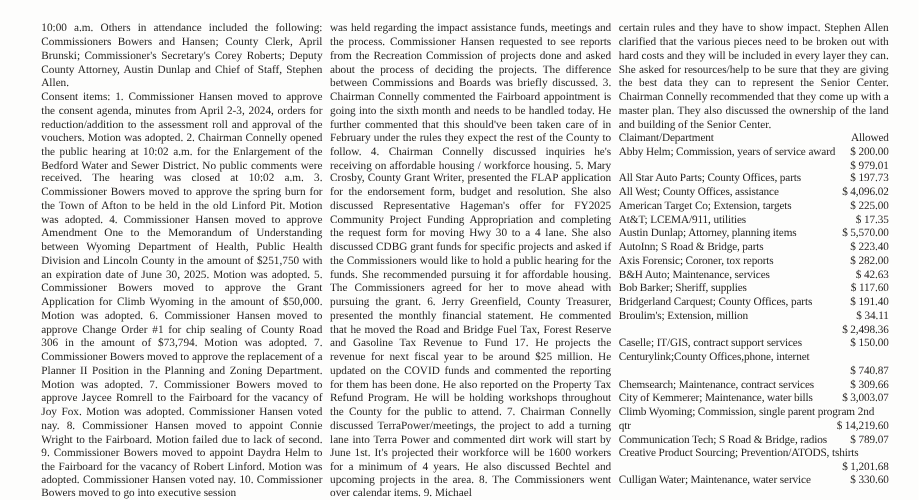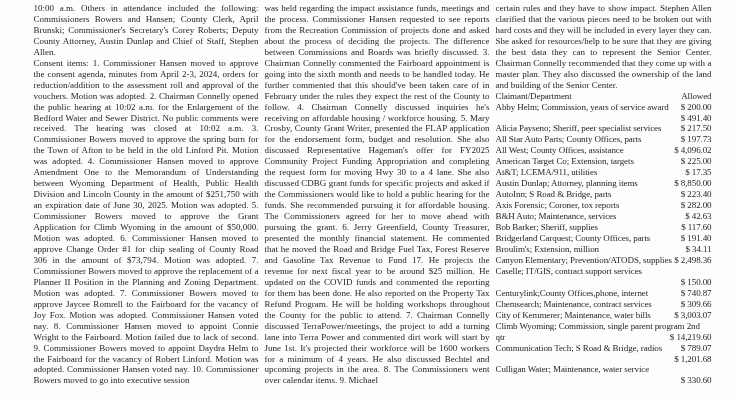--- a/index.html
+++ b/index.html
@@ -8,22 +8,21 @@
     width: 735px;
     height: 400px;
     background: #fdfdfc;
     overflow: hidden;
     color: #211f1d;
     font-family: "Liberation Serif", serif;
   }
   .columns {
     display: flex;
     gap: 6px;
-    padding: 3px 23px 0 33px;
-    justify-content: center;
+    padding: 17px 23px 0 33px;
   }
   .col {
     width: 225px;
     flex: 0 0 auto;
     font-size: 9px;
     line-height: 10.95px;
     text-align: justify;
   }
   .col.col3 { width: 216px; }
   .col p { margin: 0; padding: 0; }
@@ -55,40 +54,39 @@
 
     <div class="col col3">
       <p>certain rules and they have to show impact.  Stephen Allen clarified that the various pieces need to be broken out with hard costs and they will be included in every layer they can.  She asked for resources/help to be sure that they are giving the best data they can to represent the Senior Center. Chairman Connelly recommended that they come up with a master plan.  They also discussed the ownership of the land and building of the Senior Center.</p>
 
       <div class="claims-area">
         <div class="claim-header">
           <span class="nm">Claimant/Department</span><span class="amt">Allowed</span>
         </div>
         <div class="claims-rows" id="claims-rows">
             <div class="claim-row"><span class="nm">Abby Helm; Commission, years of service award</span><span class="amt">$ 200.00</span></div>
-            <div class="claim-row"><span class="amt">$ 491.40</span></div>
-            <div class="claim-row"><span class="nm">Alicia Payseno; Sheriff, peer specialist services</span><span class="amt">$ 217.50</span></div>
+            <div class="claim-row"><span class="amt">$ 979.01</span></div>
             <div class="claim-row"><span class="nm">All Star Auto Parts; County Offices, parts</span><span class="amt">$ 197.73</span></div>
             <div class="claim-row"><span class="nm">All West; County Offices, assistance</span><span class="amt">$ 4,096.02</span></div>
             <div class="claim-row"><span class="nm">American Target Co; Extension, targets</span><span class="amt">$ 225.00</span></div>
             <div class="claim-row"><span class="nm">At&amp;T; LCEMA/911, utilities</span><span class="amt">$ 17.35</span></div>
-            <div class="claim-row"><span class="nm">Austin Dunlap; Attorney, planning items</span><span class="amt">$ 8,850.00</span></div>
+            <div class="claim-row"><span class="nm">Austin Dunlap; Attorney, planning items</span><span class="amt">$ 5,570.00</span></div>
             <div class="claim-row"><span class="nm">AutoInn; S Road &amp; Bridge, parts</span><span class="amt">$ 223.40</span></div>
             <div class="claim-row"><span class="nm">Axis Forensic; Coroner, tox reports</span><span class="amt">$ 282.00</span></div>
             <div class="claim-row"><span class="nm">B&amp;H Auto; Maintenance, services</span><span class="amt">$ 42.63</span></div>
             <div class="claim-row"><span class="nm">Bob Barker; Sheriff, supplies</span><span class="amt">$ 117.60</span></div>
             <div class="claim-row"><span class="nm">Bridgerland Carquest; County Offices, parts</span><span class="amt">$ 191.40</span></div>
             <div class="claim-row"><span class="nm">Broulim's; Extension, million</span><span class="amt">$ 34.11</span></div>
-            <div class="claim-row"><span class="nm">Canyon Elementary; Prevention/ATODS, supplies</span><span class="amt">$ 2,498.36</span></div>
+            <div class="claim-row"><span class="amt">$ 2,498.36</span></div>
             <div class="claim-row"><span class="nm">Caselle; IT/GIS, contract support services</span><span class="amt">$ 150.00</span></div>
             <div class="claim-row"><span class="nm">Centurylink;County Offices,phone, internet</span><span class="amt">$ 740.87</span></div>
             <div class="claim-row"><span class="nm">Chemsearch; Maintenance, contract services</span><span class="amt">$ 309.66</span></div>
             <div class="claim-row"><span class="nm">City of Kemmerer; Maintenance, water bills</span><span class="amt">$ 3,003.07</span></div>
             <div class="claim-row"><span class="nm">Climb Wyoming; Commission, single parent program 2nd qtr</span><span class="amt">$ 14,219.60</span></div>
             <div class="claim-row"><span class="nm">Communication Tech; S Road &amp; Bridge, radios</span><span class="amt">$ 789.07</span></div>
-            <div class="claim-row"><span class="amt">$ 1,201.68</span></div>
+            <div class="claim-row"><span class="nm">Creative Product Sourcing; Prevention/ATODS, tshirts</span><span class="amt">$ 1,201.68</span></div>
             <div class="claim-row"><span class="nm">Culligan Water; Maintenance, water service</span><span class="amt">$ 330.60</span></div>
           </div>
       </div>
     </div>
 
   </div>
 </div>
 
 </body></html>

